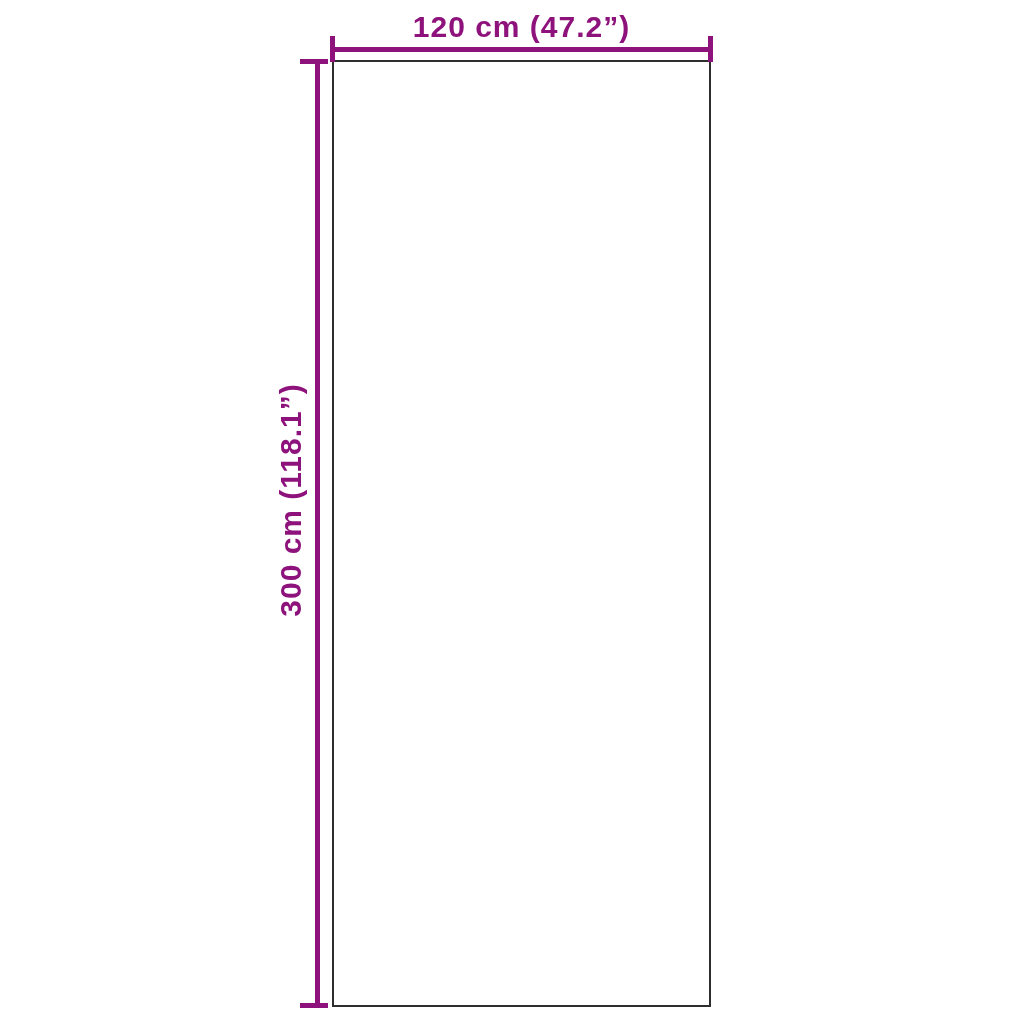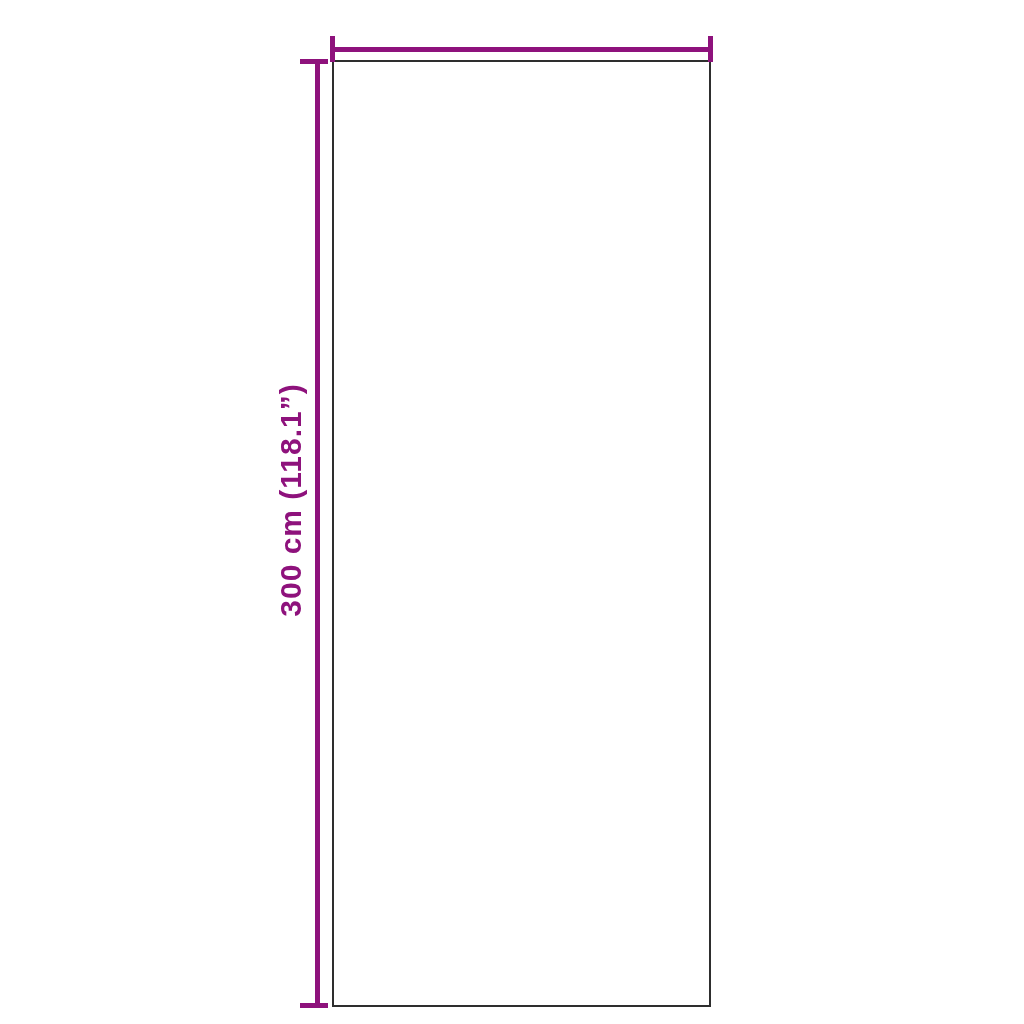--- a/index.html
+++ b/index.html
@@ -78,19 +78,20 @@
 </head>
 <body>
 
 <div class="canvas">
 
   <div class="product-outline"></div>
 
   <div class="dim dim-h-line"></div>
   <div class="dim cap-v cap-left"></div>
   <div class="dim cap-v cap-right"></div>
+  <div class="dim-label label-top">120 cm (47.2”)</div>
 
   <div class="dim dim-v-line"></div>
   <div class="dim cap-h cap-top"></div>
   <div class="dim cap-h cap-bottom"></div>
   <div class="dim-label label-left">300 cm (118.1”)</div>
 
 </div>
 
 </body></html>

